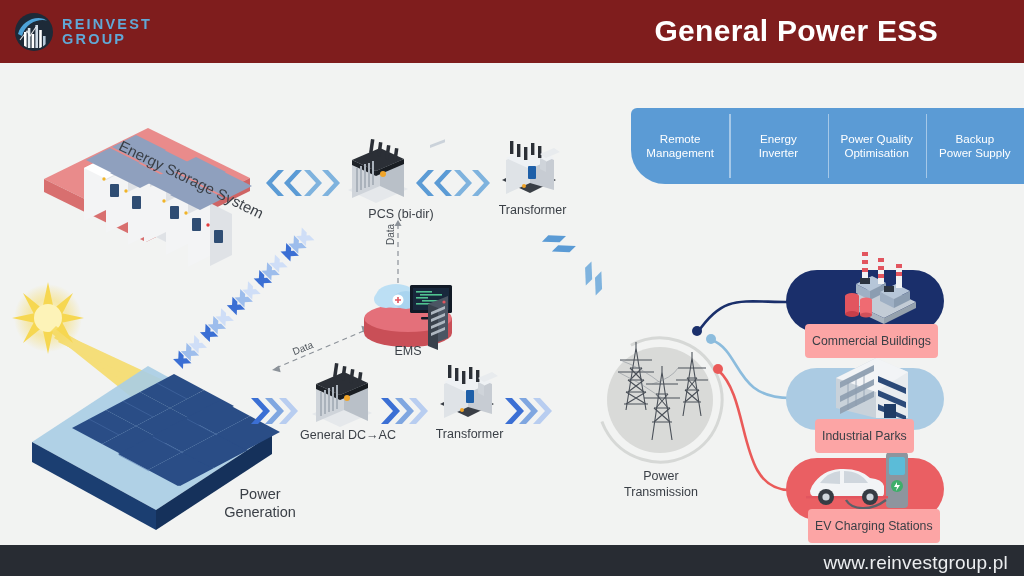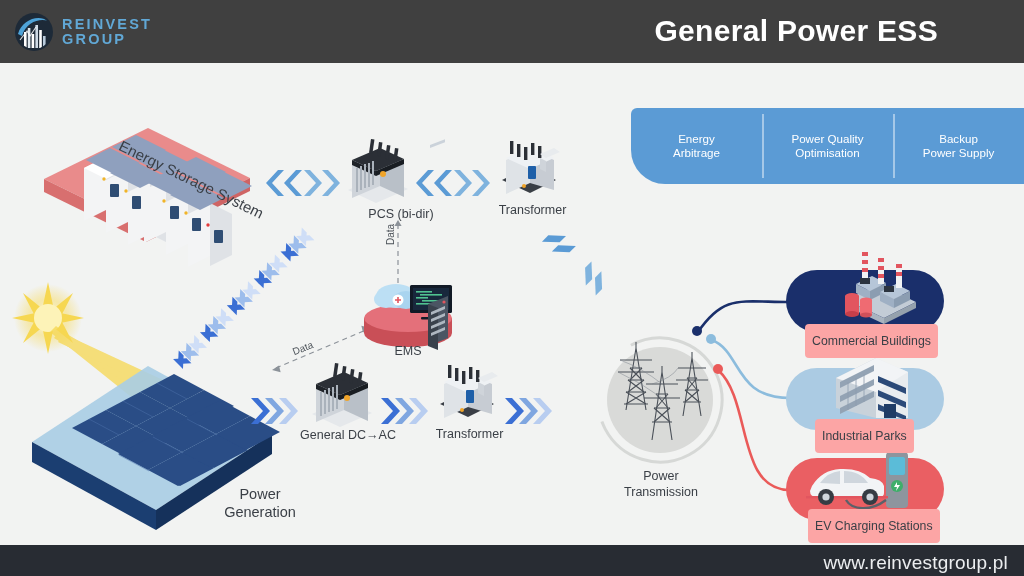--- a/index.html
+++ b/index.html
@@ -7,21 +7,21 @@
   body {
     font-family:"Liberation Sans", sans-serif;
     background:#f2f3f2;
     position:relative;
   }
   .stage { position:absolute; inset:0; width:1024px; height:576px; }
 
   
   .header {
     position:absolute; left:0; top:0; width:1024px; height:63px;
-    background:#404040;
+    background:#7f1d1d;
     padding-left:14px;
   }
   .logo-wrap {
     position:absolute; left:14px; top:12px;
     display:flex; align-items:center; gap:8px;
   }
   .logo-mark { width:40px; height:40px; display:block; }
   .logo-text {
     color:#61a8d6; font-size:14.5px; font-weight:bold;
     letter-spacing:2.2px; line-height:15px;
@@ -112,22 +112,28 @@
         <span>REINVEST</span>
         <span class="l2">GROUP</span>
       </div>
     </div>
     <div class="page-title">General Power ESS</div>
   </div>
 
   <div class="feature-bar">
     <div class="feature-cell">
       <span>
+        <span>Remote</span><br>
+        <span>Management</span>
+      </span>
+    </div>
+    <div class="feature-cell">
+      <span>
         <span>Energy</span><br>
-        <span>Arbitrage</span>
+        <span>Inverter</span>
       </span>
     </div>
     <div class="feature-cell">
       <span>
         <span>Power Quality</span><br>
         <span>Optimisation</span>
       </span>
     </div>
     <div class="feature-cell">
       <span>

